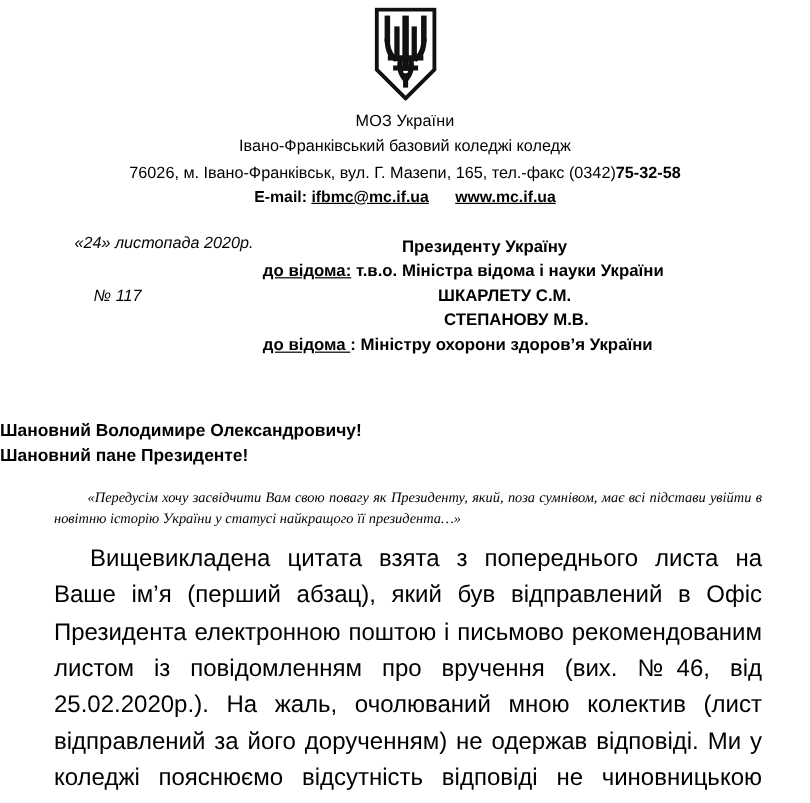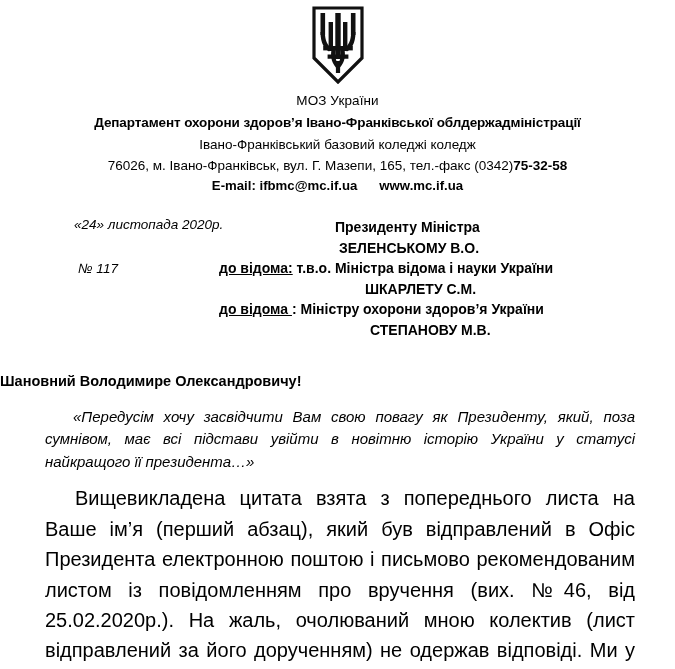--- a/index.html
+++ b/index.html
@@ -61,32 +61,32 @@
     font-size: 13.5px;
     margin-top: 4px;
     text-align: center;
   }
   .lh-line4 b { font-weight: bold; }
   .lh-line5 {
     font-size: 13.2px;
     font-weight: bold;
     margin-top: 4px;
   }
-  .lh-line5 .u { }
+  .lh-line5 .u { text-decoration: underline; }
   .lh-gap { display: inline-block; width: 22px; }
 
   
   .meta-block {
     position: relative;
     margin-top: 22px;
     height: 150px;
   }
   .date-line {
     position: absolute;
-    left: 74px;
+    left: 62px;
     top: 0;
     font-size: 13.5px;
     font-style: italic;
   }
   .num-line {
     position: absolute;
     left: 78px;
     top: 44px;
     font-size: 13.5px;
     font-style: italic;
@@ -114,25 +114,26 @@
     text-align: left;
     font-size: 14.5px;
     font-weight: bold;
     line-height: 1.45;
     margin-top: 4px;
   }
 
   
   .quote {
     margin: 14px 40px 0 45px;
-    font-size: 15px;
+    font-size: 12px;
     font-style: italic;
     text-align: justify;
     line-height: 1.5;
     text-indent: 28px;
+    font-family: Liberation Serif, serif;
   }
 
   
   .body-para {
     margin: 10px 40px 0 45px;
     font-size: 20px;
     text-align: justify;
     line-height: 1.52;
     text-indent: 30px;
   }
@@ -158,41 +159,40 @@
           <path d="M18.6 48.5 h20.8 v4.2 h-20.8 z"></path>
           <path d="M22.4 44 c-1.2 8 0.6 14 6.6 19.5 c6 -5.5 7.8 -11.5 6.6 -19.5 h-4.3 c1 6.5 -0.2 10.8 -2.3 13.6 c-2.1 -2.8 -3.3 -7.1 -2.3 -13.6 z"></path>
           <rect x="26.9" y="55" width="4.2" height="12"></rect>
         </g>
       </svg>
     </span>
   </div>
 
   <div class="letterhead">
     <div class="lh-line1">МОЗ України</div>
-    <div class="lh-line2">Департамент  охорони здоров’я  Івано-Франківської облдержадміністрації</div>
     <div class="lh-line3">Івано-Франківський базовий коледжі коледж</div>
     <div class="lh-line4"><span>76026, м. Івано-Франківськ, вул. Г. Мазепи, 165, тел.-факс (0342)</span><b>75-32-58</b></div>
     <div class="lh-line5"><span>E-mail:</span>&nbsp;<span class="u">ifbmc@mc.if.ua</span><span class="lh-gap"></span><span class="u">www.mc.if.ua</span></div>
   </div>
 
   <div class="meta-block">
     <div class="date-line">«24»  листопада   2020р.</div>
     <div class="num-line">№ 117</div>
 
     <div class="addressee">
-      <div class="row r1">Президенту Міністра</div>
-      <div class="row r2">ЗЕЛЕНСЬКОМУ В.О.</div>
+      <div class="row r1">Президенту Україну</div>
       <div class="row r3"><span class="u">до відома:</span><span> т.в.о. Міністра відома і науки України</span></div>
       <div class="row r4">ШКАРЛЕТУ С.М.</div>
+      <div class="row r6">СТЕПАНОВУ М.В.</div>
       <div class="row r5"><span class="u">до відома </span><span>: Міністру охорони здоров’я України</span></div>
-      <div class="row r6">СТЕПАНОВУ М.В.</div>
     </div>
   </div>
 
   <div class="salutation">
     <div>Шановний Володимире Олександровичу!</div>
+    <div>Шановний пане Президенте!</div>
   </div>
 
   <div class="quote">«Передусім хочу засвідчити Вам свою повагу як Президенту, який, поза сумнівом, має всі підстави увійти в новітню історію України у статусі найкращого її президента…»</div>
 
   <div class="body-para">Вищевикладена цитата взята з попереднього листа на Ваше ім’я (перший абзац), який був відправлений в Офіс Президента електронною поштою і письмово рекомендованим листом із повідомленням про вручення (вих. №46, від 25.02.2020р.). На жаль, очолюваний мною колектив (лист відправлений за його дорученням) не одержав відповіді. Ми у коледжі пояснюємо відсутність відповіді не чиновницькою безвідповідальністю офісних працівників, а пандемією COVID-19, яка насувалася в той час на Україну.</div>
 
 </div>
 
 </body></html>

